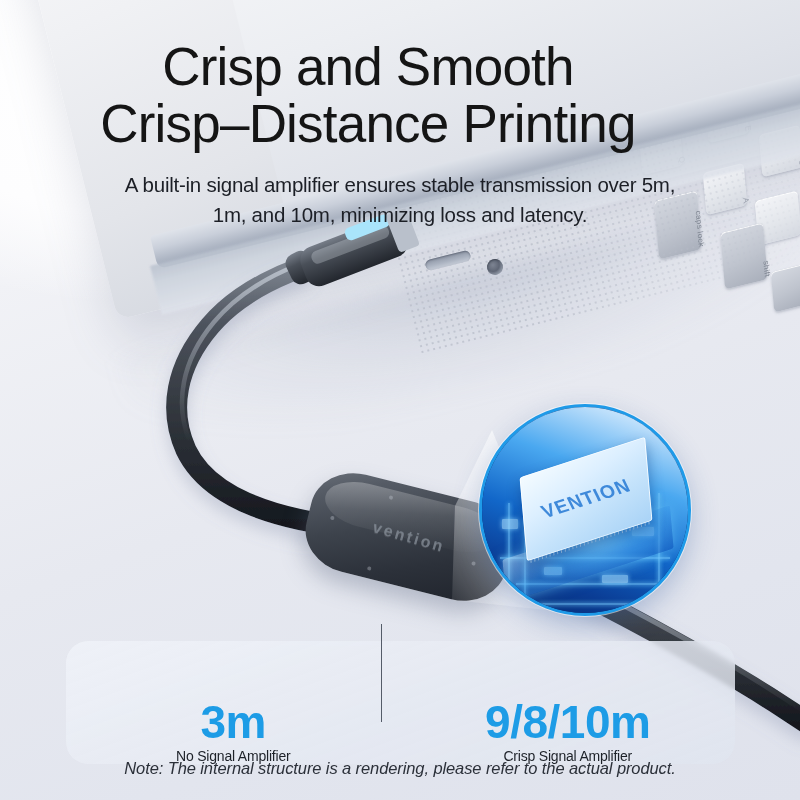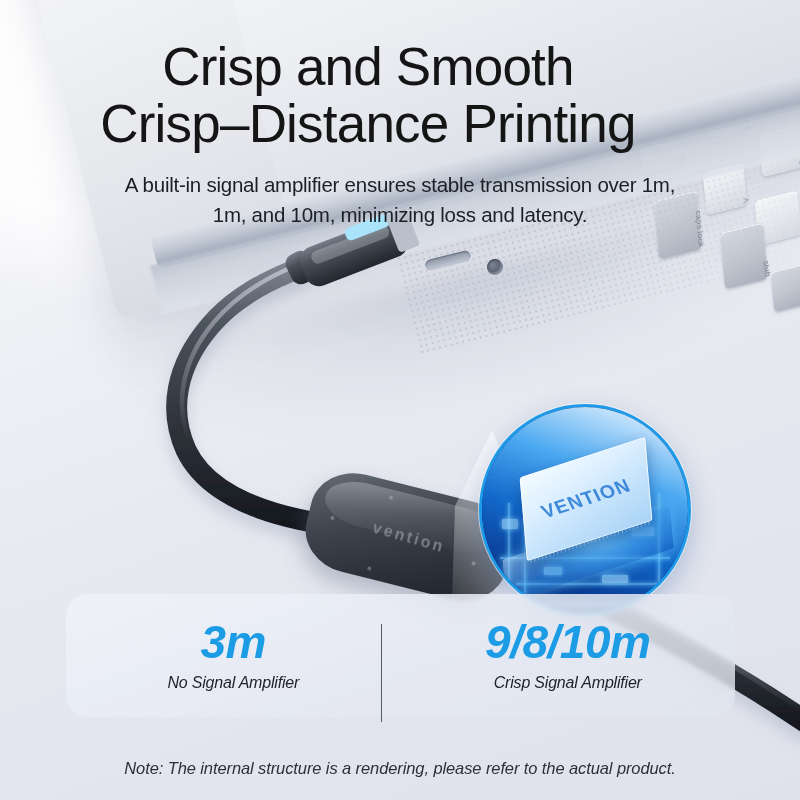--- a/index.html
+++ b/index.html
@@ -271,28 +271,27 @@
     width: 176px; height: 70px;
     transform: rotate(-18deg) skewX(-13deg) scaleY(0.6);
     background: linear-gradient(160deg, rgba(190,230,255,0.55) 0%, rgba(70,165,240,0.45) 45%, rgba(20,90,190,0.5) 100%);
     box-shadow: 0 0 16px rgba(110,205,255,0.6);
     border-radius: 3px;
   }
 
   
   .panel {
     position: absolute;
-    left: 66px; top: 594px;
+    left: 66px; top: 641px;
     width: 669px; height: 123px;
     border-radius: 22px;
     background: linear-gradient(160deg, rgba(239,242,248,0.92) 0%, rgba(229,233,242,0.86) 55%, rgba(224,229,239,0.80) 100%);
     backdrop-filter: blur(2px);
     display: flex;
-    align-items: center;
-    font-style: italic;
+    align-items: flex-end;
   }
   .panel-half {
     flex: 1;
     display: flex;
     flex-direction: column;
     align-items: center;
     justify-content: center;
     gap: 2px;
     z-index: 2;
   }
@@ -305,24 +304,23 @@
     z-index: 3;
   }
   .big-num {
     font-size: 46px;
     font-weight: 700;
     color: #1d9ce6;
     line-height: 1.02;
     letter-spacing: -0.5px;
   }
   .sub-cap {
-    font-size: 16px;
+    font-size: 14px;
     color: #1d2128;
     letter-spacing: -0.2px;
-    margin-top: 6px;
   }
 
   
   .headline {
     position: absolute;
     left: 0; top: 38px;
     width: 736px;
     text-align: center;
     z-index: 6;
   }
@@ -486,21 +484,21 @@
     </div>
 
   </div>
 
   <div class="headline">
     <span class="hl-line">Crisp and Smooth</span>
     <span class="hl-line">Crisp–Distance Printing</span>
   </div>
 
   <div class="subhead">
-    <span class="sh-line">A built-in signal amplifier ensures stable transmission over 1m,</span>
+    <span class="sh-line">A built-in signal amplifier ensures stable transmission over 5m,</span>
     <span class="sh-line">1m, and 10m, minimizing loss and latency.</span>
   </div>
 
   <div class="panel">
     <div class="panel-half">
       <div class="big-num">3m</div>
       <div class="sub-cap">No Signal Amplifier</div>
     </div>
     <div class="panel-half">
       <div class="big-num">9/8/10m</div>

